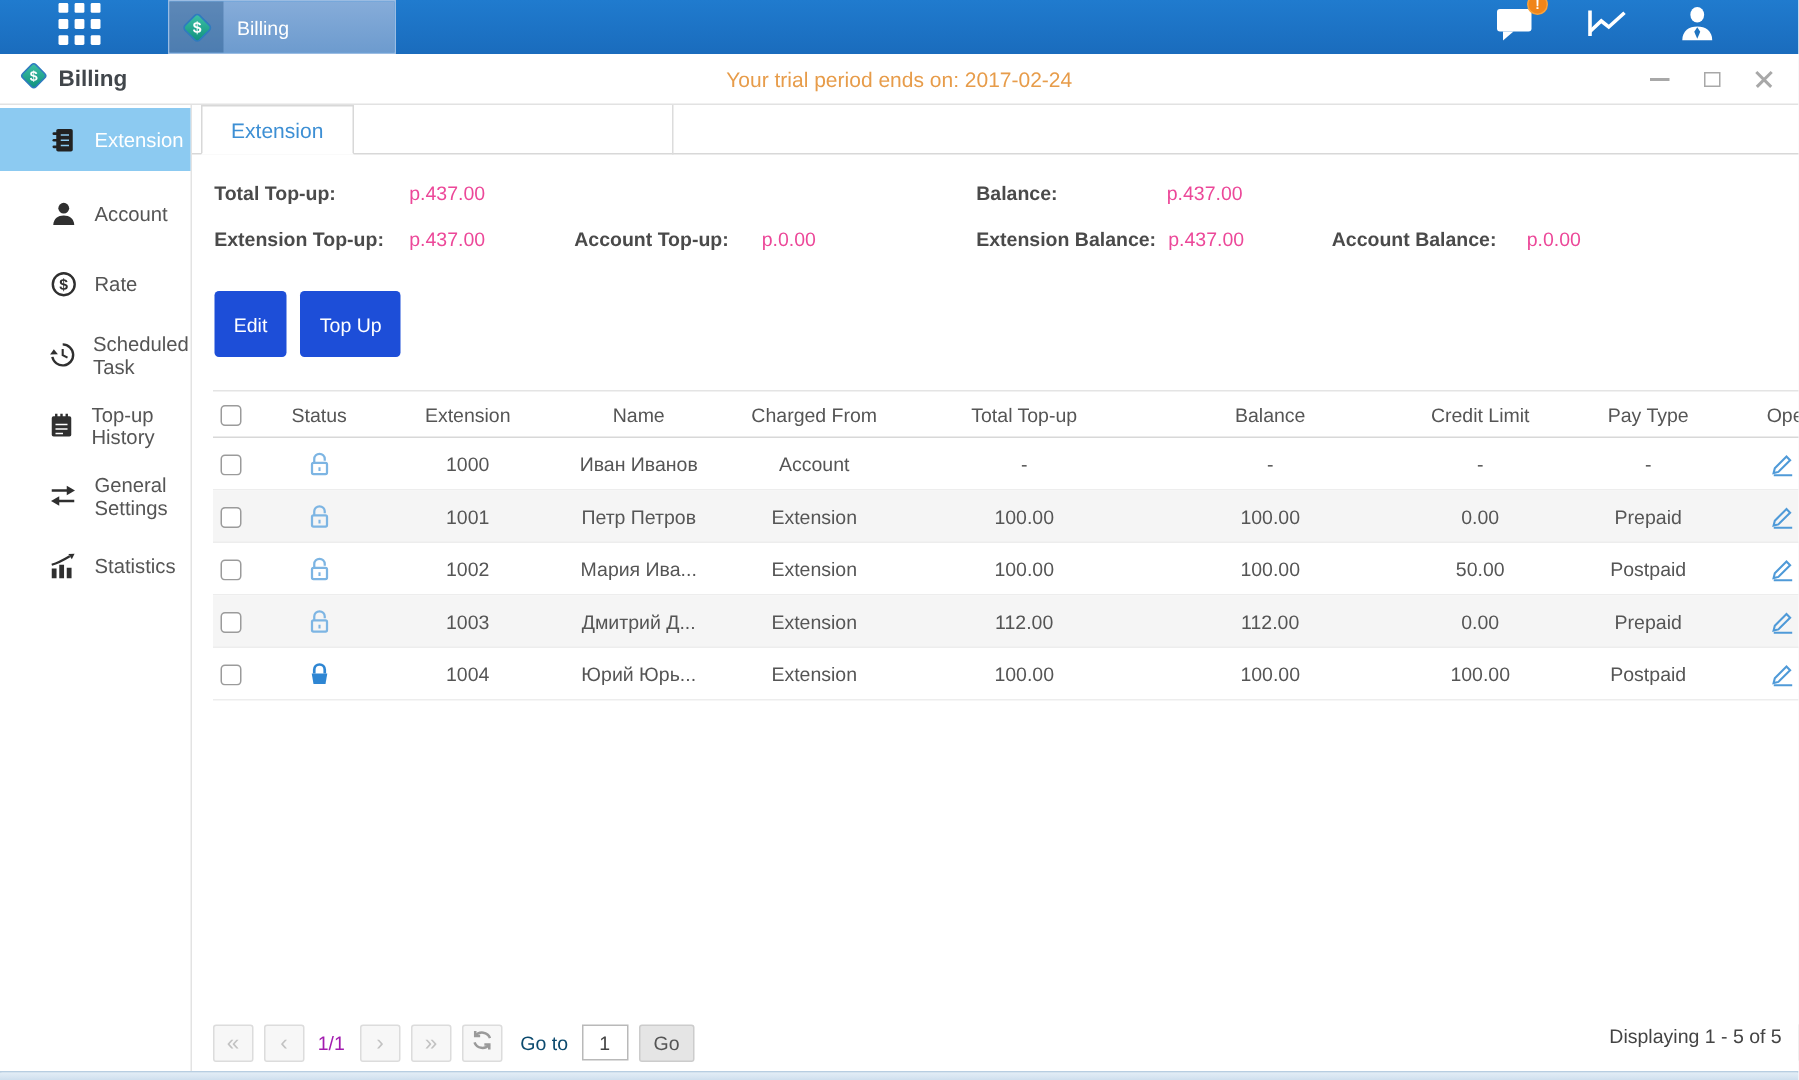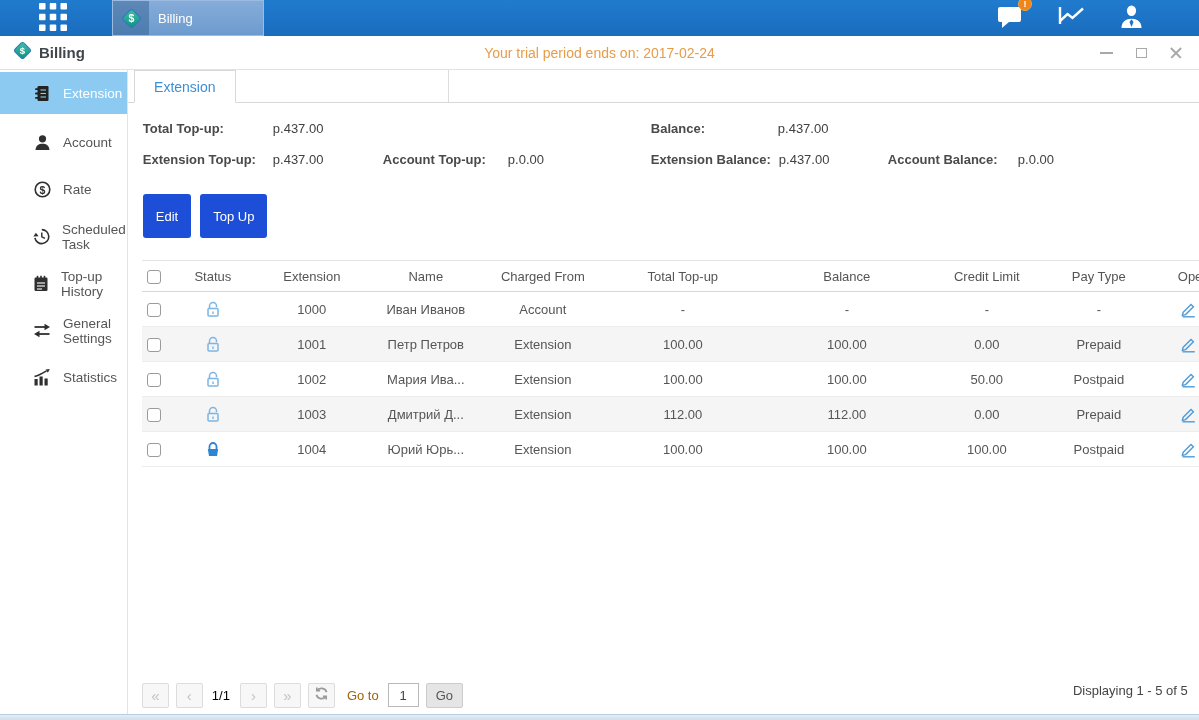--- a/index.html
+++ b/index.html
@@ -41,21 +41,21 @@
 
   
   .tabstrip { height:33px; border-bottom:1px solid #d8d8d8; position:relative; }
   .tab { position:absolute; left:6px; top:0; height:33px; width:102px; background:#fff; border:1px solid #d8d8d8; border-bottom:1px solid #fff; display:flex; align-items:center; justify-content:center; color:#3d8fd4; font-size:14px; cursor:pointer; z-index:2; }
   .tab-divider { position:absolute; left:320px; top:0; width:1px; height:33px; background:#dcdcdc; }
 
   
   .summary { position:relative; height:78px; font-size:13px; }
   .sv { position:absolute; white-space:nowrap; }
   .sv.lab { font-weight:bold; color:#4a4a4a; }
-  .sv.val { color:#404040; }
+  .sv.val { color:#ec4899; }
 
   
   .actions { margin:13px 0 0 15px; display:flex; gap:9px; }
   .btn-primary { background:#1d4ed8; color:#fff; border:none; height:44px; padding:0 13px; font-size:13px; border-radius:3px; cursor:pointer; font-family:inherit; }
 
   
   .table { margin:22px 14px 0 14px; font-size:13px; color:#555; }
   .t-header,.t-row { display:grid; grid-template-columns:24px 70px 104px 100px 110px 146px 158px 98px 102px 89px; align-items:center;gap:12px; }
   .t-header { height:32px; border-top:1px solid #e4e4e4; border-bottom:1px solid #d8d8d8; }
   .t-row { height:35px; border-bottom:1px solid #ededed; }
@@ -64,22 +64,22 @@
   .cb { width:14px; height:14px; border:1px solid #9b9b9b; border-radius:3px; display:inline-block; background:#fff; cursor:pointer; vertical-align:middle; }
   .status-cell svg { vertical-align:middle; cursor:pointer; }
   .status-cell .lock-closed { display:none; }
   .status-cell[data-status="locked"] .lock-closed { display:inline; }
   .op-cell { display:flex; justify-content:center; align-items:center; gap:16px; }
   .op-cell span { cursor:pointer; display:flex; }
 
   
   .pagination { position:absolute; left:14px; right:14px; bottom:6px; height:26px; display:flex; align-items:center; font-size:13px; color:#555; }
   .pbtn { width:27px; height:25px; background:#f7f7f7; border:1px solid #dcdcdc; border-radius:2px; display:flex; align-items:center; justify-content:center; color:#c2c2c2; font-size:15px; margin-right:7px; cursor:pointer; font-family:inherit; }
-  .page-ind { margin:0 10px 0 2px; color:#000000; }
-  .goto-label { margin:0 9px 0 5px; color:#a16207; }
+  .page-ind { margin:0 10px 0 2px; color:#a21caf; }
+  .goto-label { margin:0 9px 0 5px; color:#0c4a6e; }
   .goto-input { width:31px; height:24px; border:1px solid #b9b9b9; text-align:center; font-size:13px; font-family:inherit; color:#444; }
   .go-btn { margin-left:7px; height:25px; padding:0 9px; background:#e5e5e5; border:1px solid #ccc; border-radius:2px; font-size:13px; color:#555; cursor:pointer; font-family:inherit; }
   .pag-right { margin-left:auto; display:flex; align-items:flex-start; gap:11px; color:#444; }
   .size-select { width:52px; height:24px; border:1px solid #c9c9c9; background:#fff; display:flex; align-items:center; justify-content:space-between; padding:0 7px; cursor:pointer; color:#555; }
   .chev { width:0; height:0; border-left:4px solid transparent; border-right:4px solid transparent; border-top:5px solid #8a8a8a; }
 
   .bottomstrip { height:6px; background:linear-gradient(180deg,#e3edf6,#cfdfee); border-top:1px solid #b7cde1; }
 </style>
 </head>
 <body>

